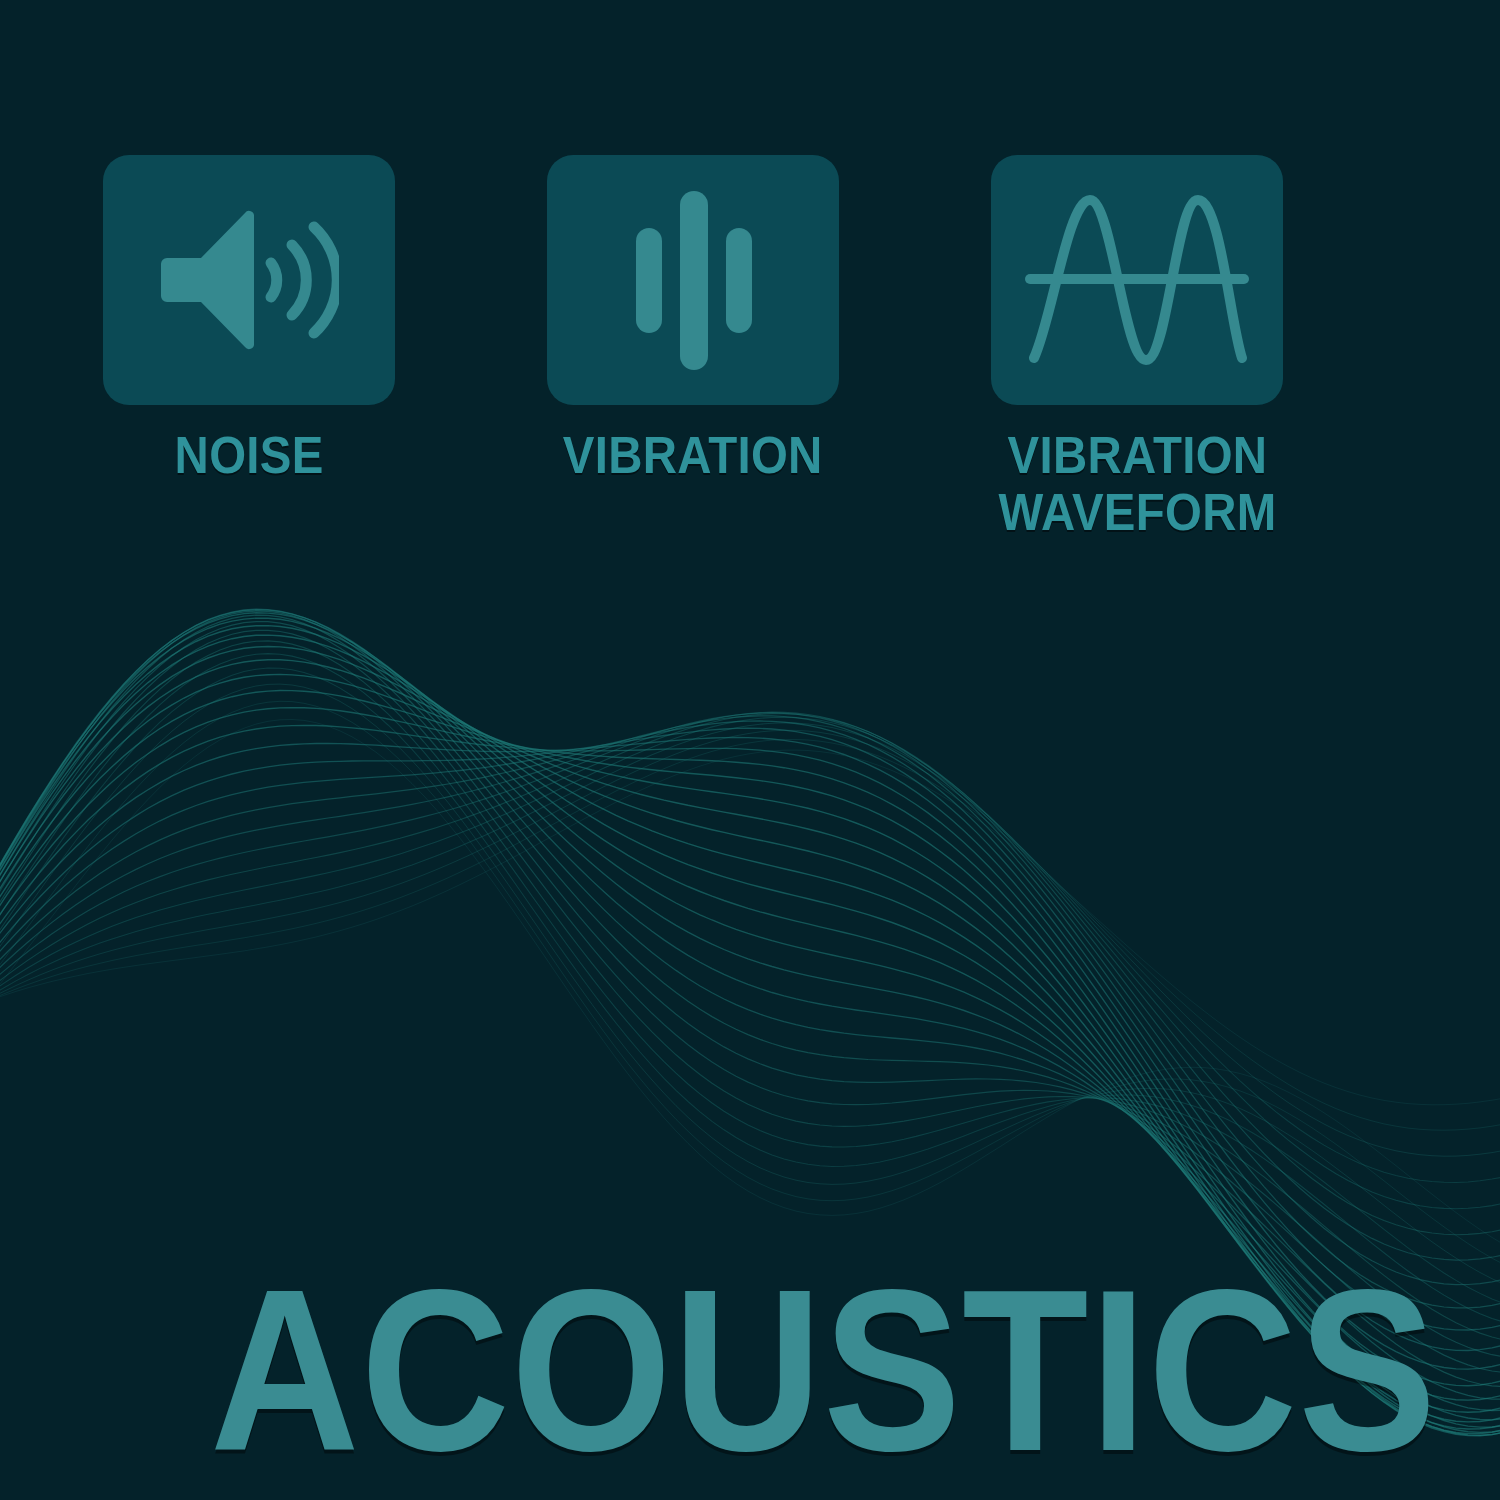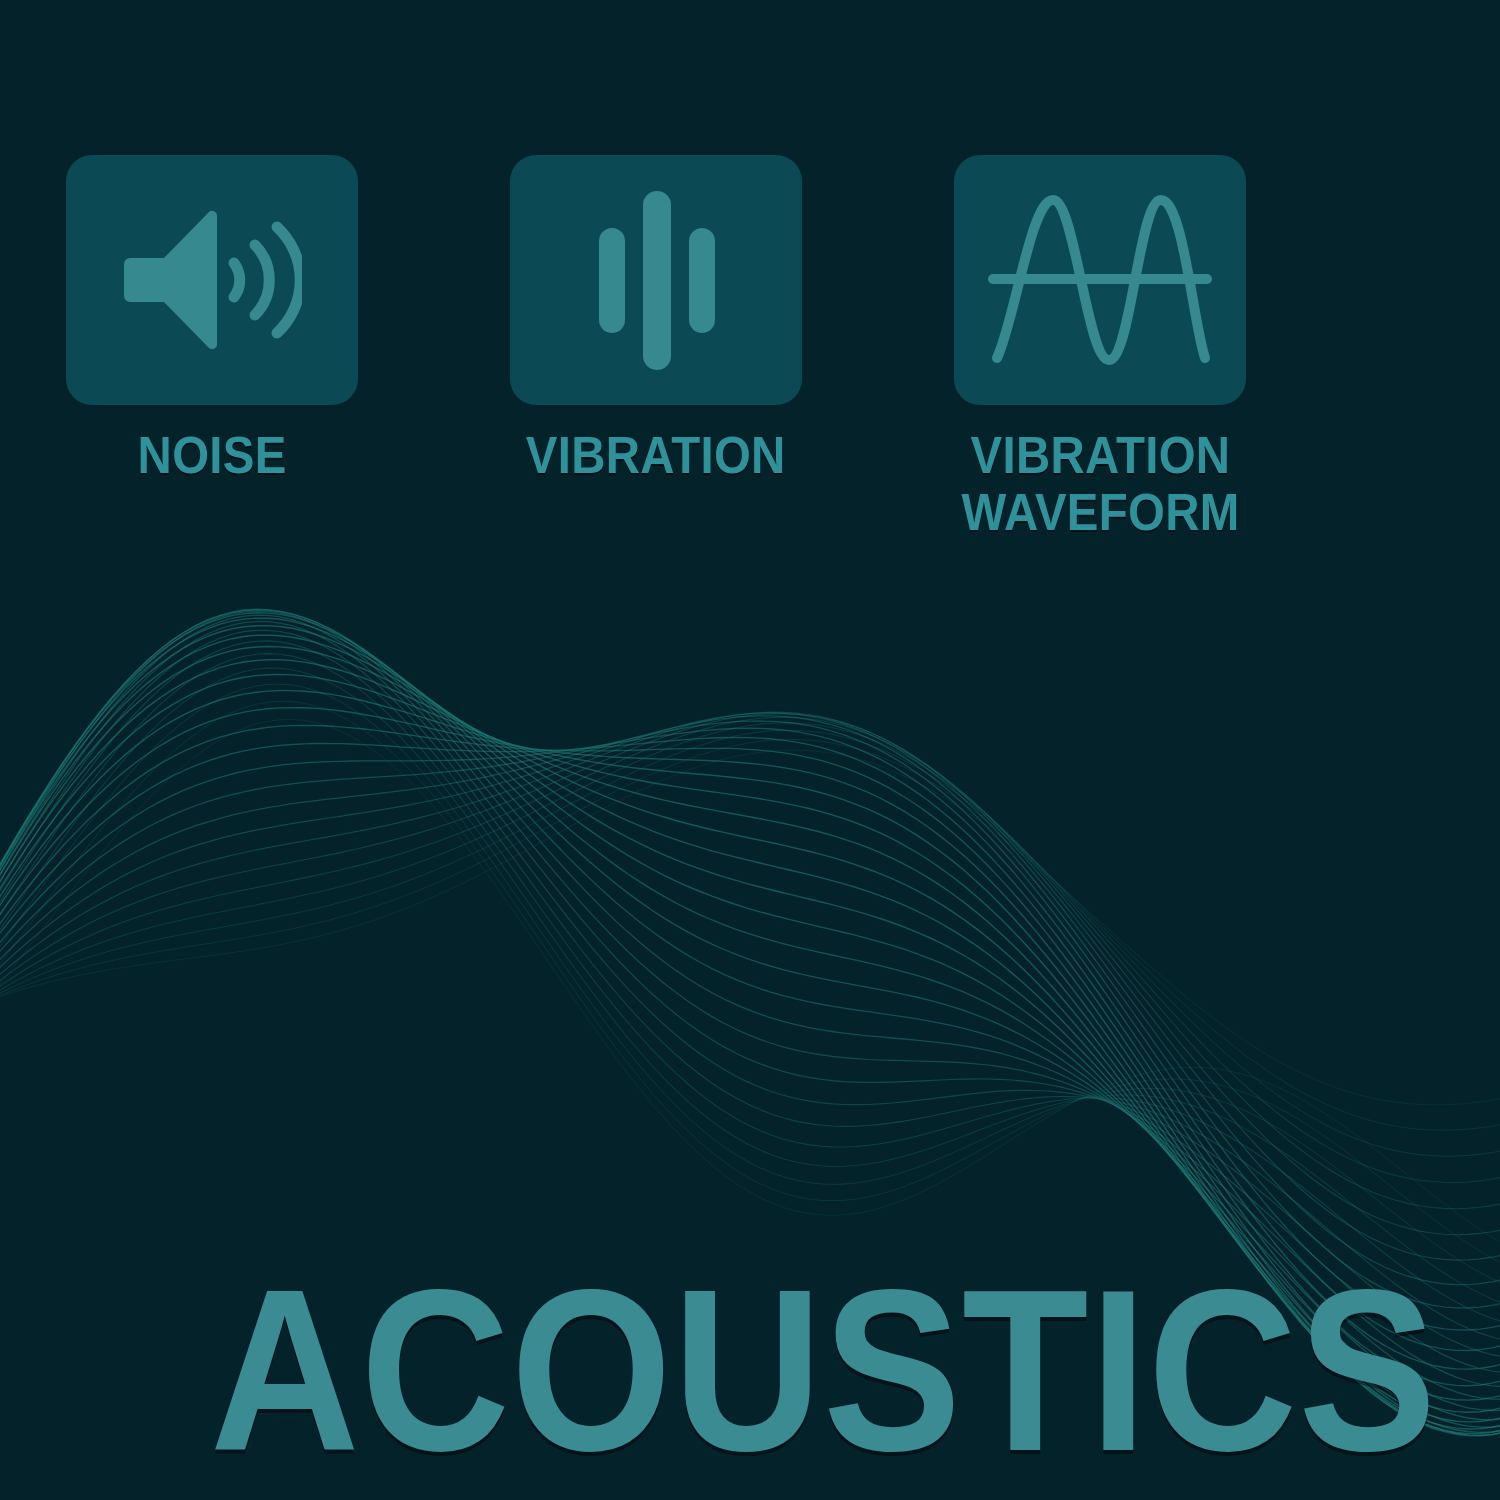--- a/index.html
+++ b/index.html
@@ -28,21 +28,21 @@
   
   #icon-row {
     position: absolute;
     left: 0;
     top: 155px;
     width: 1500px;
     z-index: 3;
     display: flex;
     flex-direction: row;
     align-items: flex-start;
-    padding-left: 66px;
+    padding-left: 103px;
     box-sizing: border-box;
     gap: 152px;
   }
   .icon-card {
     width: 292px;
     display: flex;
     flex-direction: column;
     align-items: center;
   }
   .icon-tile {

